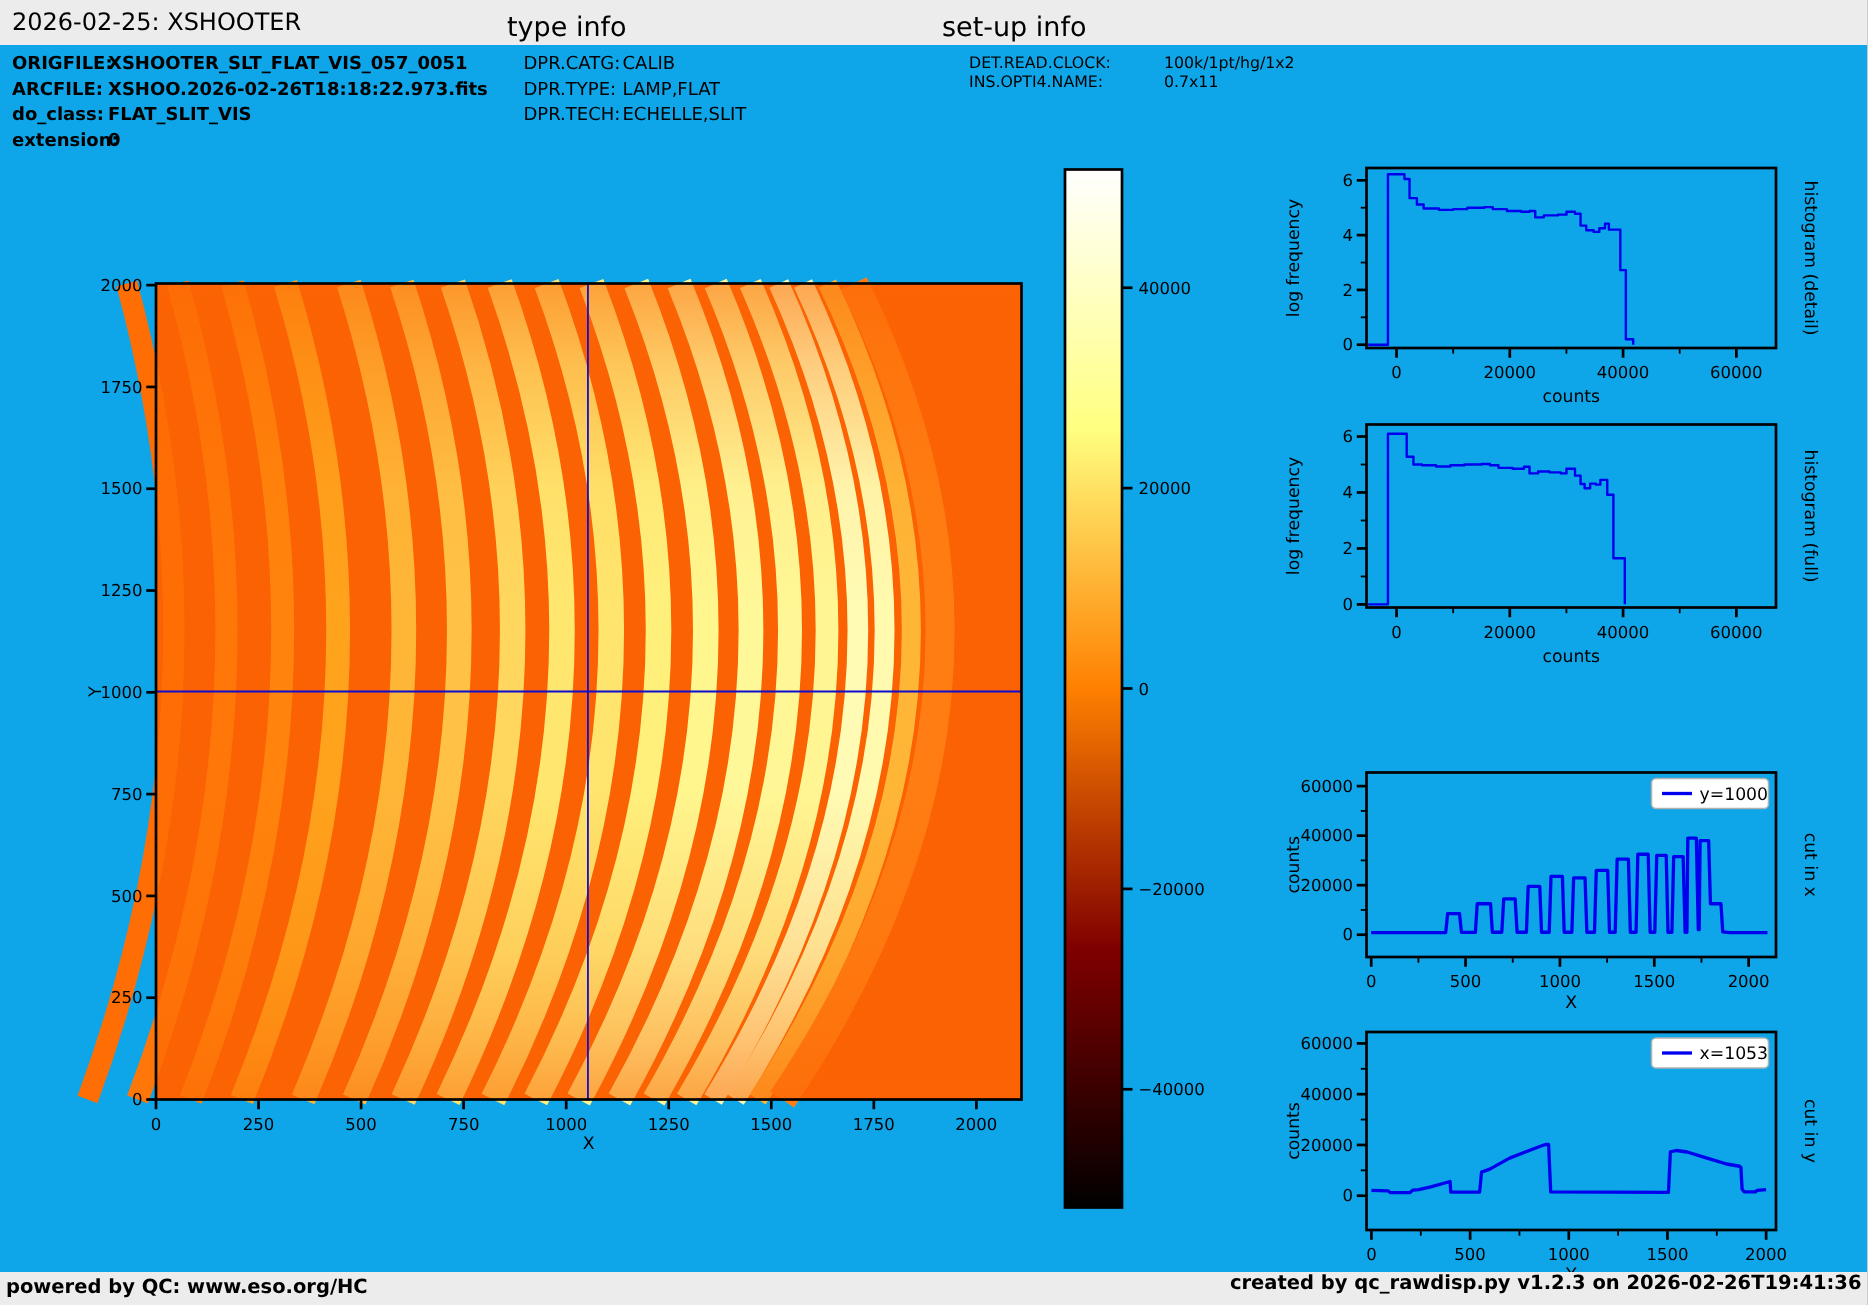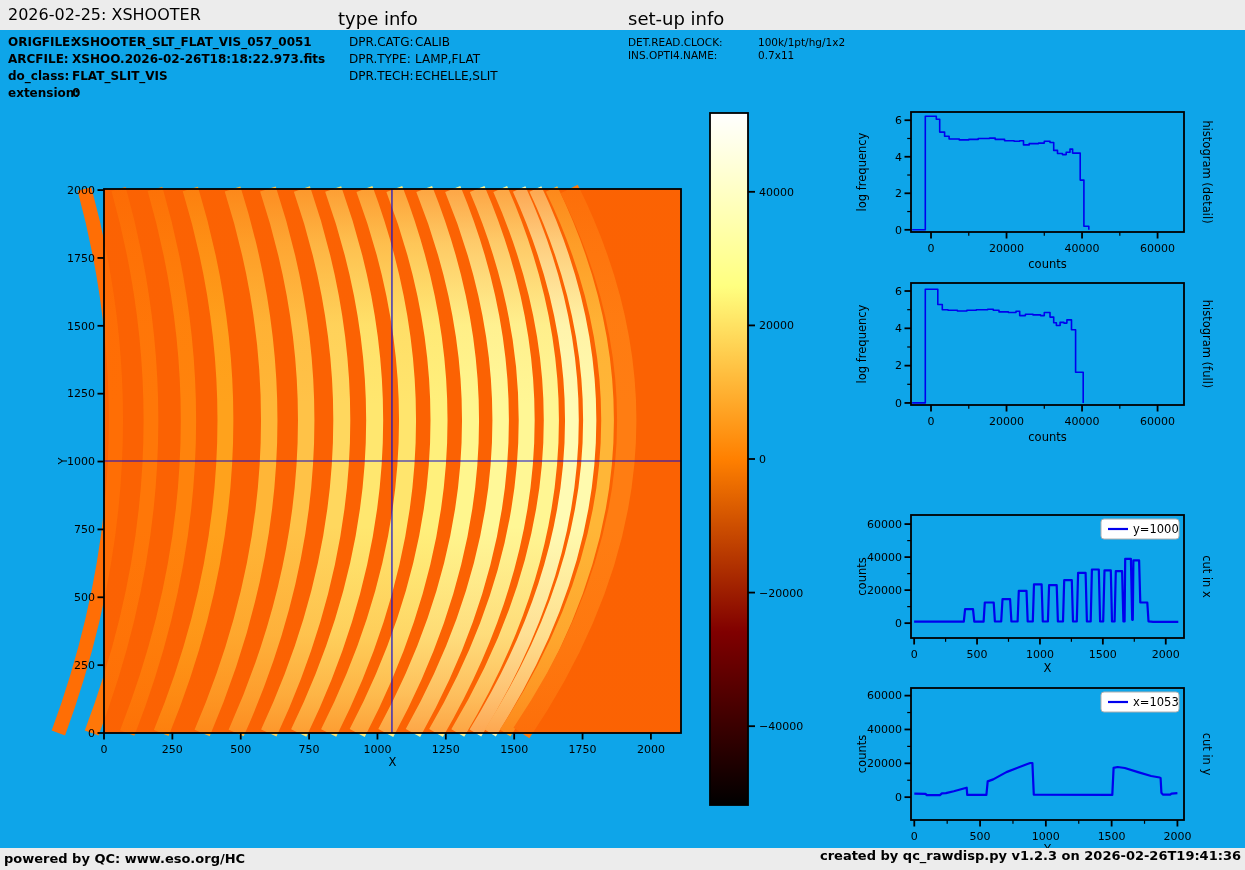--- a/index.html
+++ b/index.html
@@ -10,21 +10,21 @@
   .sect-title{position:absolute;top:8px;font-size:18px;}
   .meta{position:absolute;font-size:12px;line-height:17px;}
   .meta .row{white-space:nowrap;}
   .meta .lbl{display:inline-block;}
   .meta .val{display:inline-block;}
   .meta-left{left:8px;top:34px;font-weight:bold;}
   .meta-left .lbl{width:64px;}
   .meta-type{left:338px;top:34px;margin-left:11px;}
   .meta-type .lbl{width:66px;}
   .meta-setup{left:628px;top:36px;font-size:10.5px;line-height:13px;}
-  .meta-setup .lbl{width:130px;}
+  .meta-setup .lbl{width:130px;margin-left:18px;}
   .footbar{position:absolute;left:0;top:848px;width:1245px;height:22px;background:#ececec;
            font-size:13px;font-weight:bold;}
   .foot-left{position:absolute;left:4px;top:3px;}
   .foot-right{position:absolute;right:4px;top:0;text-align:right;}
   svg{position:absolute;overflow:visible;}
   svg text{font-family:"DejaVu Sans","Liberation Sans",sans-serif;}
 </style>
 </head>
 <body>
 

